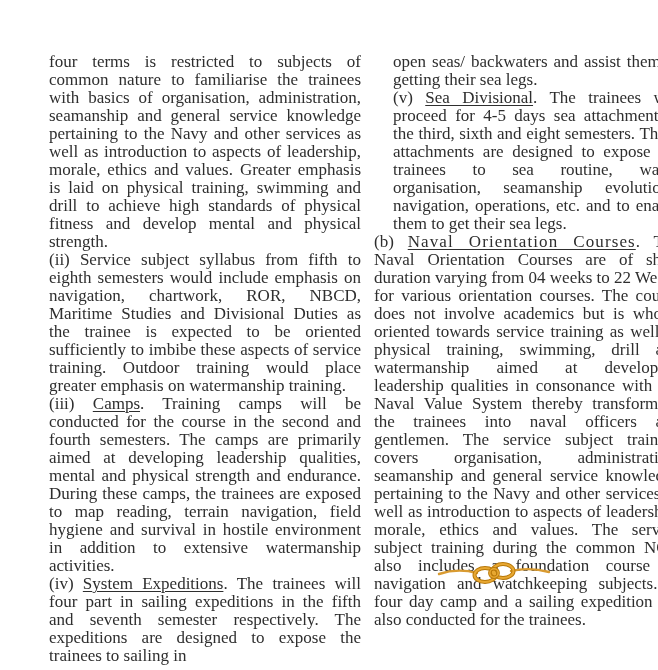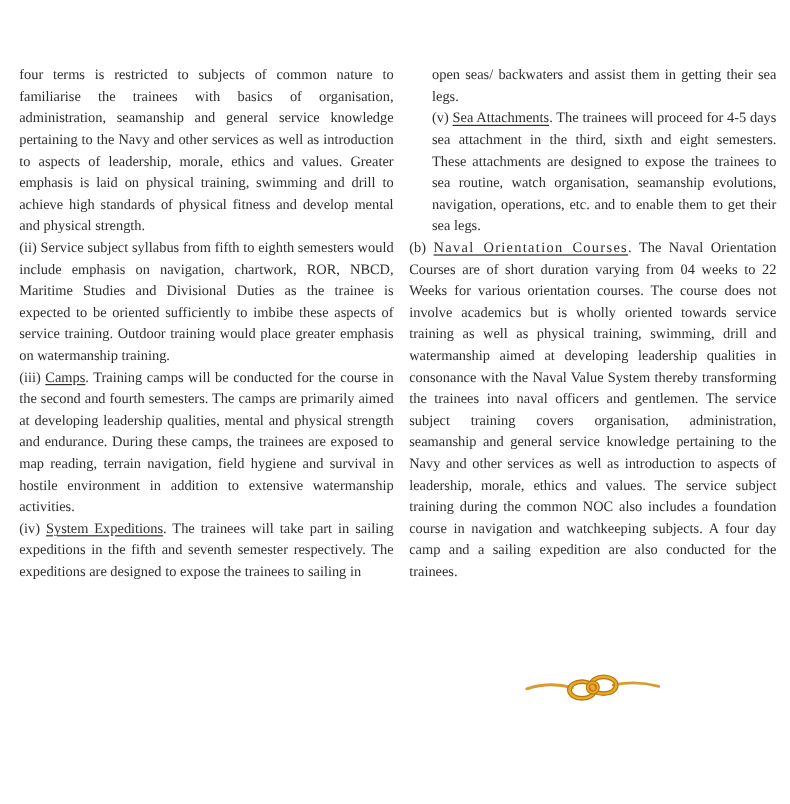--- a/index.html
+++ b/index.html
@@ -12,23 +12,24 @@
     width: 658px;
     height: 670px;
     background: #ffffff;
     font-family: "Liberation Serif", serif;
     color: #2e2e2e;
     overflow: hidden;
   }
   .col {
     position: absolute;
     top: 53px;
-    font-size: 12px;
+    font-size: 17px;
     line-height: 18px;
     text-align: justify;
+    margin-left: 33px;
   }
   .col-left  { left: 16px;  width: 312px; }
   .col-right { left: 341px; width: 306px; }
   .col p { margin: 0; }
   .indent-block { margin-left: 19px; }
   .uline {
     text-decoration: underline;
     text-underline-offset: 2px;
     text-decoration-thickness: 1px;
   }
@@ -44,27 +45,27 @@
 </style>
 </head>
 <body>
 
 <div class="page">
 
   <div class="col col-left">
     <p>four terms is restricted to subjects of common nature to familiarise the trainees with basics of organisation, administration, seamanship and general service knowledge pertaining to the Navy and other services as well as introduction to aspects of leadership, morale, ethics and values. Greater emphasis is laid on physical training, swimming and drill to achieve high standards of physical fitness and develop mental and physical strength.</p>
     <p>(ii) Service subject syllabus from fifth to eighth semesters would include emphasis on navigation, chartwork, ROR, NBCD, Maritime Studies and Divisional Duties as the trainee is expected to be oriented sufficiently to imbibe these aspects of service training. Outdoor training would place greater emphasis on watermanship training.</p>
     <p><span>(iii) </span><span class="uline">Camps</span><span>. Training camps will be conducted for the course in the second and fourth semesters. The camps are primarily aimed at developing leadership qualities, mental and physical strength and endurance. During these camps, the trainees are exposed to map reading, terrain navigation, field hygiene and survival in hostile environment in addition to extensive watermanship activities.</span></p>
-    <p><span>(iv) </span><span class="uline">System Expeditions</span><span>. The trainees will take part in sailing expeditions in the fifth and seventh semester respectively. The expeditions are designed to expose the trainees to sailing in</span></p>
+    <p><span>(iv) </span><span class="uline">System Expeditions</span><span>. The trainees will four part in sailing expeditions in the fifth and seventh semester respectively. The expeditions are designed to expose the trainees to sailing in</span></p>
   </div>
 
   <div class="col col-right">
     <div class="indent-block">
       <p>open seas/ backwaters and assist them in getting their sea legs.</p>
-      <p><span>(v) </span><span class="uline">Sea Attachments</span><span>. The trainees will proceed for 4-5 days sea attachment in the third, sixth and eight semesters. These attachments are designed to expose the trainees to sea routine, watch organisation, seamanship evolutions, navigation, operations, etc. and to enable them to get their sea legs.</span></p>
+      <p><span>(v) </span><span class="uline">Sea Divisional</span><span>. The trainees will proceed for 4-5 days sea attachment in the third, sixth and eight semesters. These attachments are designed to expose the trainees to sea routine, watch organisation, seamanship evolutions, navigation, operations, etc. and to enable them to get their sea legs.</span></p>
     </div>
     <p><span>(b) </span><span class="uline spread">Naval Orientation Courses</span><span>. The Naval Orientation Courses are of short duration varying from 04 weeks to 22 Weeks for various orientation courses. The course does not involve academics but is wholly oriented towards service training as well as physical training, swimming, drill and watermanship aimed at developing leadership qualities in consonance with the Naval Value System thereby transforming the trainees into naval officers and gentlemen. The service subject training covers organisation, administration, seamanship and general service knowledge pertaining to the Navy and other services as well as introduction to aspects of leadership, morale, ethics and values. The service subject training during the common NOC also includes a foundation course in navigation and watchkeeping subjects.  A four day camp and a sailing expedition are also conducted for the trainees.</span></p>
   </div>
 
   <div class="ornament-row">
     <svg width="116" height="26" viewBox="0 0 116 26" aria-hidden="true">
       <g fill="none" stroke-linecap="round">
 
         <path d="M3 15 C 18 10, 30 11, 41 14" stroke="#D99B31" stroke-width="2.4"></path>
         <path d="M75 12 C 88 9, 102 10, 113 13" stroke="#D99B31" stroke-width="2.4"></path>

